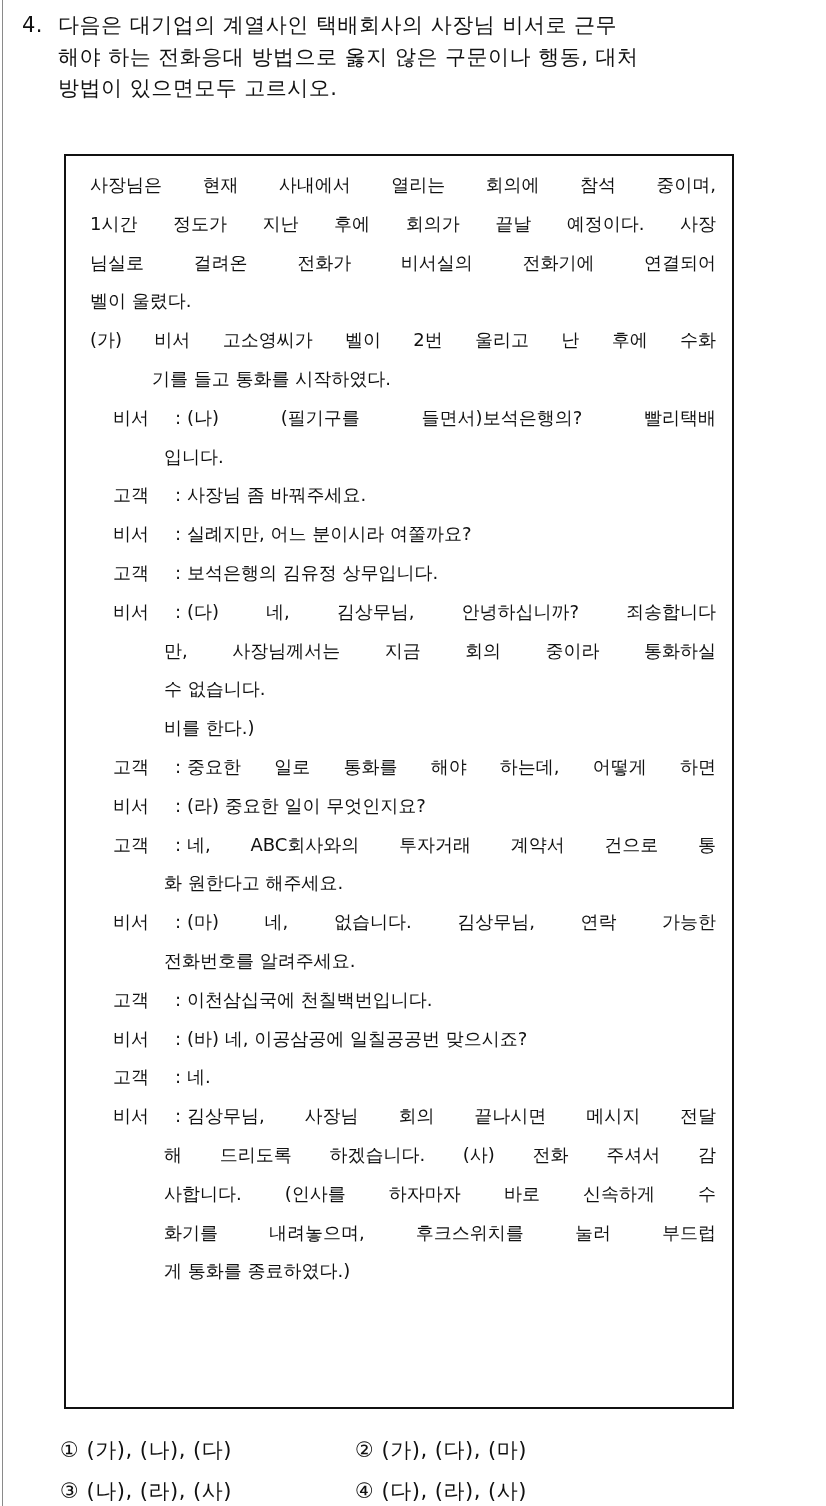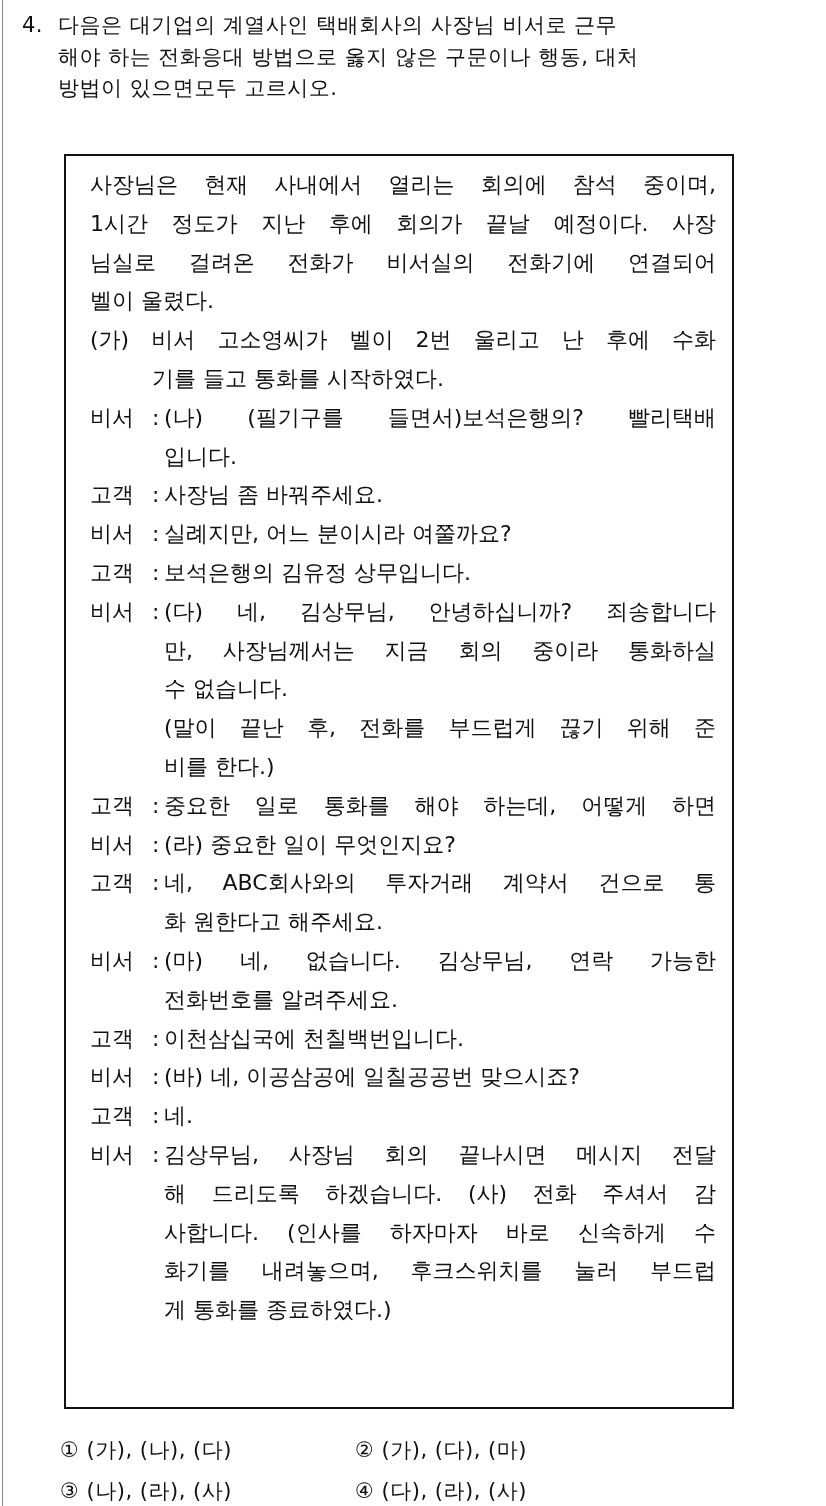--- a/index.html
+++ b/index.html
@@ -51,31 +51,31 @@
     width: 670px;
     height: 1255px;
     border: 2px solid #111111;
     box-sizing: border-box;
   }
   .box-body {
     position: absolute;
     left: 24px;
     top: 10px;
     width: 626px;
-    font-size: 22px;
+    font-size: 18px;
     line-height: 38.8px;
   }
   .u { text-underline-offset: 4px; text-decoration-thickness: 2px; }
   .row {
     display: flex;
     align-items: baseline;
     height: 38.8px;
     white-space: nowrap;
   }
-  .row .spk { width: 62px; display:inline-block; text-align: justify; text-align-last: justify; }
+  .row .spk { width: 62px; display:inline-block; text-align: justify; text-align-last: justify; margin-left: 23px; }
   .row .colon { width: 12px; display:inline-block; text-align: left; }
   .row .content { flex: 1; text-align: justify; text-align-last: justify; }
   .row .content.short { text-align-last: left; }
   
   .options {
     position: absolute;
     left: 60px;
     top: 1430px;
     width: 700px;
     font-size: 21px;
@@ -149,23 +149,20 @@
     <div class="row">
       <span class="spk">비서</span>
         <span class="colon">:</span>
       <span class="content"><span>(다)</span> <span class="u">네, 김상무님, 안녕하십니까? 죄송합니다</span></span>
     </div>
     <div class="row" style="padding-left:74px">
       <span class="content"><span class="u">만, 사장님께서는 지금 회의 중이라 통화하실</span></span>
     </div>
     <div class="row" style="padding-left:74px">
       <span class="content short"><span class="u">수 없습니다.</span></span>
-    </div>
-    <div class="row" style="padding-left:74px">
-      <span class="content"><span class="u">(말이 끝난 후, 전화를 부드럽게 끊기 위해 준</span></span>
     </div>
     <div class="row" style="padding-left:74px">
       <span class="content short"><span class="u">비를 한다.)</span></span>
     </div>
 
     <div class="row">
       <span class="spk">고객</span>
         <span class="colon">:</span>
       <span class="content">중요한 일로 통화를 해야 하는데, 어떻게 하면</span>
     </div>

